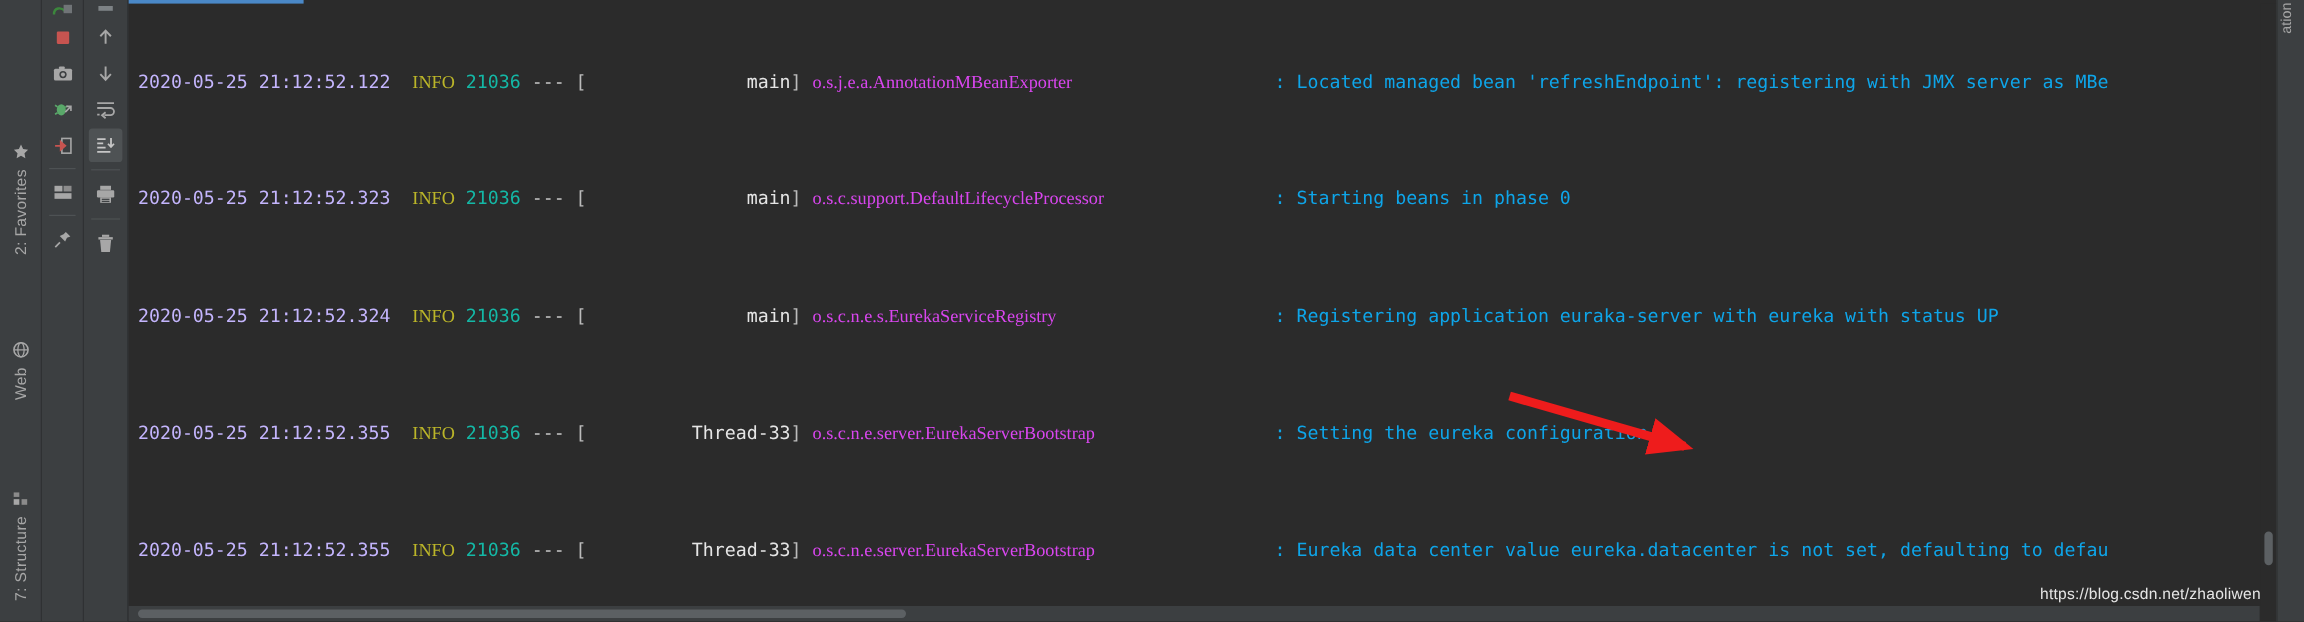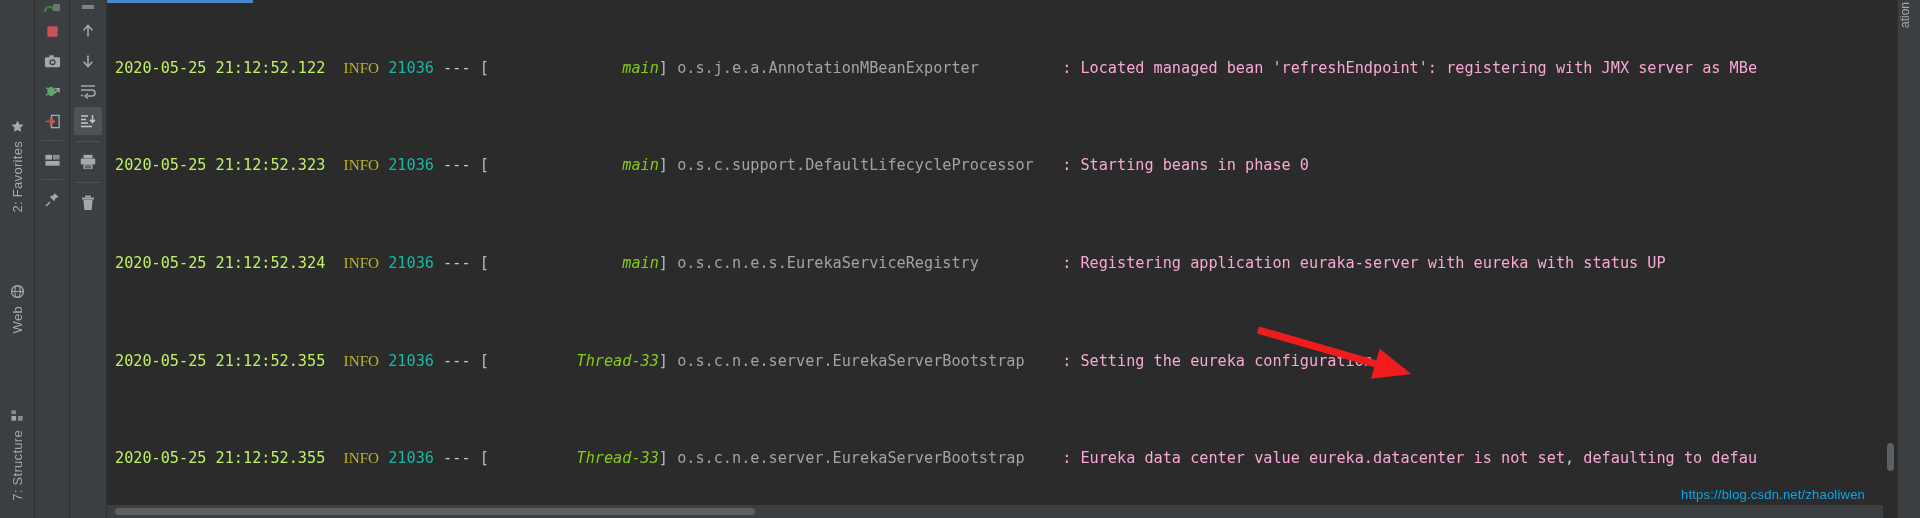--- a/index.html
+++ b/index.html
@@ -133,27 +133,27 @@
     bottom: 0;
     padding-left: 8px;
     font-family: "DejaVu Sans Mono", monospace;
     font-size: 15.2px;
     line-height: 24.4px;
     white-space: pre;
     color: #bbbbbb;
   }
   .logline { height: 24.4px; }
 
-  .c-ts   { color: #bef264; }
+  .c-ts   { color: #c4b5fd; }
   .c-lvl  { color: #bbb529; font-family: Liberation Serif, serif; }
   .c-pid  { color: #14b8a6; }
   .c-dash { color: #c8c8c8; }
-  .c-thr  { color: #84cc16; font-style: italic; }
-  .c-cls  { color: #a3a3a3; }
-  .c-msg  { color: #f9a8d4; }
+  .c-thr  { color: #e5e5e5; }
+  .c-cls  { color: #d946ef; font-family: Liberation Serif, serif; }
+  .c-msg  { color: #0ea5e9; }
 
   
   .hscroll-track {
     position: absolute;
     left: 0;
     right: 14px;
     bottom: 0;
     height: 13px;
     background: #3c3f41;
   }
@@ -212,23 +212,23 @@
     position: absolute;
     left: 0; top: 0;
     width: 1920px;
     height: 518px;
     pointer-events: none;
   }
 
   
   .watermark {
     position: absolute;
-    right: 32px;
+    right: 13px;
     bottom: 16px;
-    color: #0ea5e9;
+    color: #e5e5e5;
     font-family: "Liberation Sans", sans-serif;
     font-size: 13px;
     letter-spacing: 0.2px;
   }
 </style>
 </head>
 <body>
 
 <div id="app">
 

